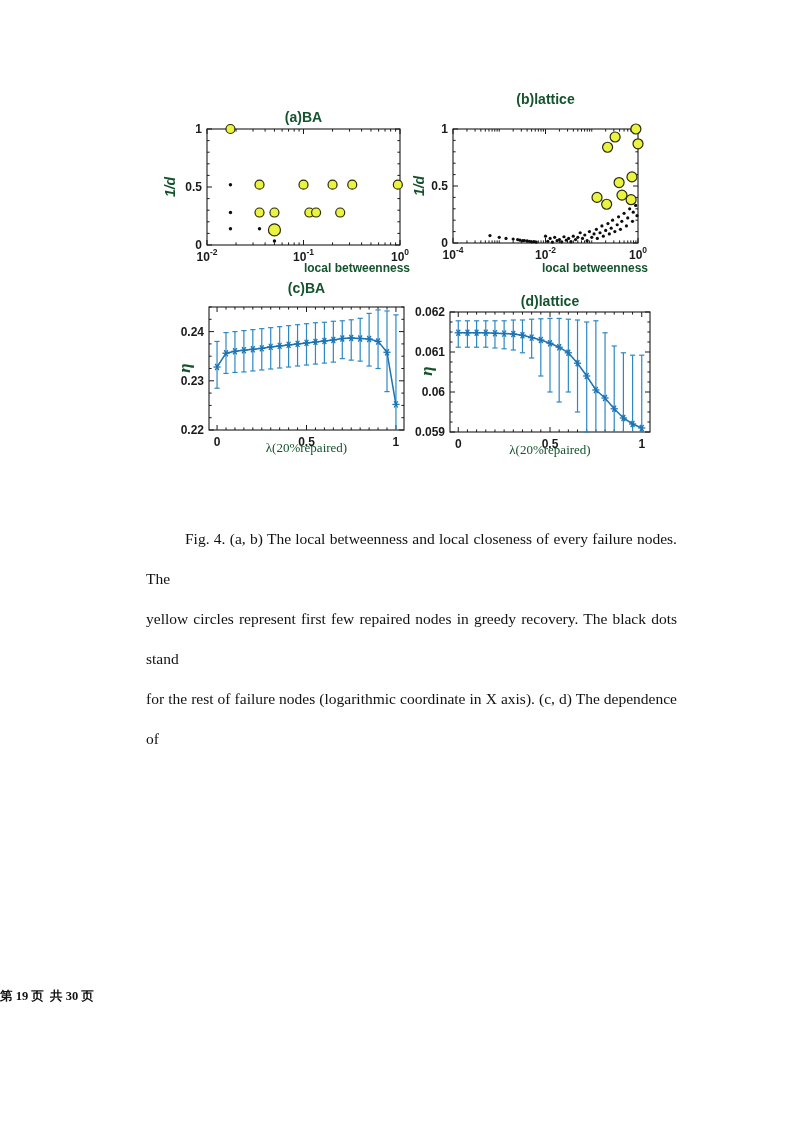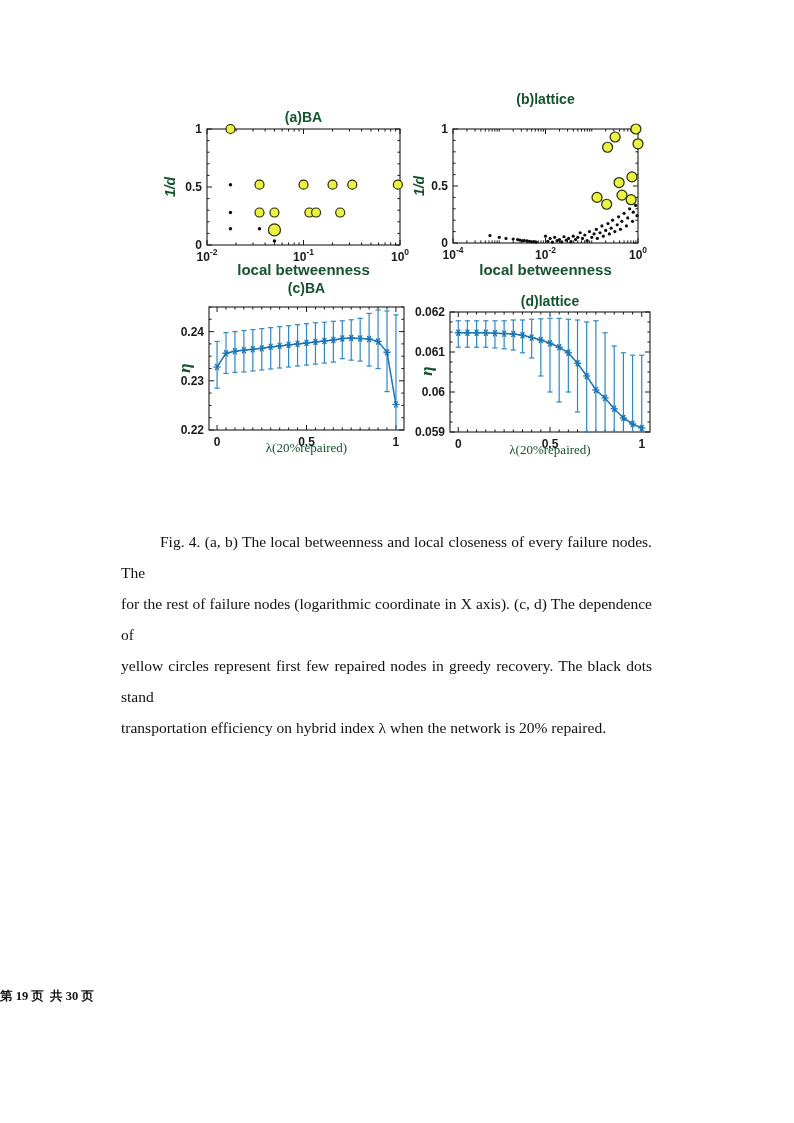--- a/index.html
+++ b/index.html
@@ -1,28 +1,28 @@
 <!DOCTYPE html>
 <html><head>
 <meta charset="utf-8">
 <style>
   html,body{margin:0;padding:0;background:#e8e8e8;}
   .page{position:relative;width:794px;height:1123px;background:#ffffff;margin:0 auto;
         font-family:"Liberation Serif", serif;color:#111;overflow:hidden;}
   .fig-svg{position:absolute;left:0;top:0;}
   .ovl{position:absolute;font-family:"Liberation Sans", sans-serif;color:#14532d;}
   .ptitle{font-weight:bold;font-size:14px;text-align:center;}
-  .xlab-sans{font-weight:bold;font-size:15px;text-align:center;letter-spacing:0px;}
+  .xlab-sans{font-weight:bold;font-size:12px;text-align:right;letter-spacing:0px;}
   .xlab-math{font-family:"Liberation Serif", serif;font-size:13px;text-align:center;}
   .ylab-wrap{display:flex;align-items:center;justify-content:center;width:40px;height:40px;}
   .ylab-sans{font-weight:bold;font-style:italic;font-size:14px;transform:rotate(-90deg);white-space:nowrap;}
   .ylab-math{font-family:"Liberation Serif", serif;font-weight:bold;font-style:italic;
              font-size:17px;transform:rotate(-90deg);}
   .tk{font-family:"Liberation Sans", sans-serif;font-weight:bold;font-size:12px;fill:#1a1a1a;}
-  .caption{position:absolute;left:121px;top:519px;width:531px;font-size:15.5px;line-height:31px;margin-top:7px;}
+  .caption{position:absolute;left:146px;top:519px;width:531px;font-size:15.5px;line-height:40px;}
   .cap-line{text-align:justify;text-align-last:justify;}
   .cap-first{text-indent:39px;}
   .cap-last{text-align:left;text-align-last:left;}
   .footer{position:absolute;left:0;right:0;top:988px;
           font-size:12.5px;font-weight:600;white-space:pre;}
 </style>
 </head>
 <body>
 
 <div class="page">
@@ -697,20 +697,19 @@
   </div>
   <div class="ovl ylab-wrap" style="left:165px;top:348px;">
     <span class="ylab-math">η</span>
   </div>
   <div class="ovl ylab-wrap" style="left:407px;top:351px;">
     <span class="ylab-math">η</span>
   </div>
 
   <div class="caption">
     <div class="cap-line cap-first">Fig. 4. (a, b) The local betweenness and local closeness of every failure nodes. The</div>
+    <div class="cap-line">yellow circles represent first few repaired nodes in greedy recovery. The black dots stand</div>
     <div class="cap-line">for the rest of failure nodes (logarithmic coordinate in X axis). (c, d) The dependence of</div>
-    <div class="cap-line">yellow circles represent first few repaired nodes in greedy recovery. The black dots stand</div>
-    <div class="cap-line cap-last">transportation efficiency on hybrid index λ when the network is 20% repaired.</div>
   </div>
 
   <div class="footer">第 19 页  共 30 页</div>
 
 </div>
 
 </body></html>

